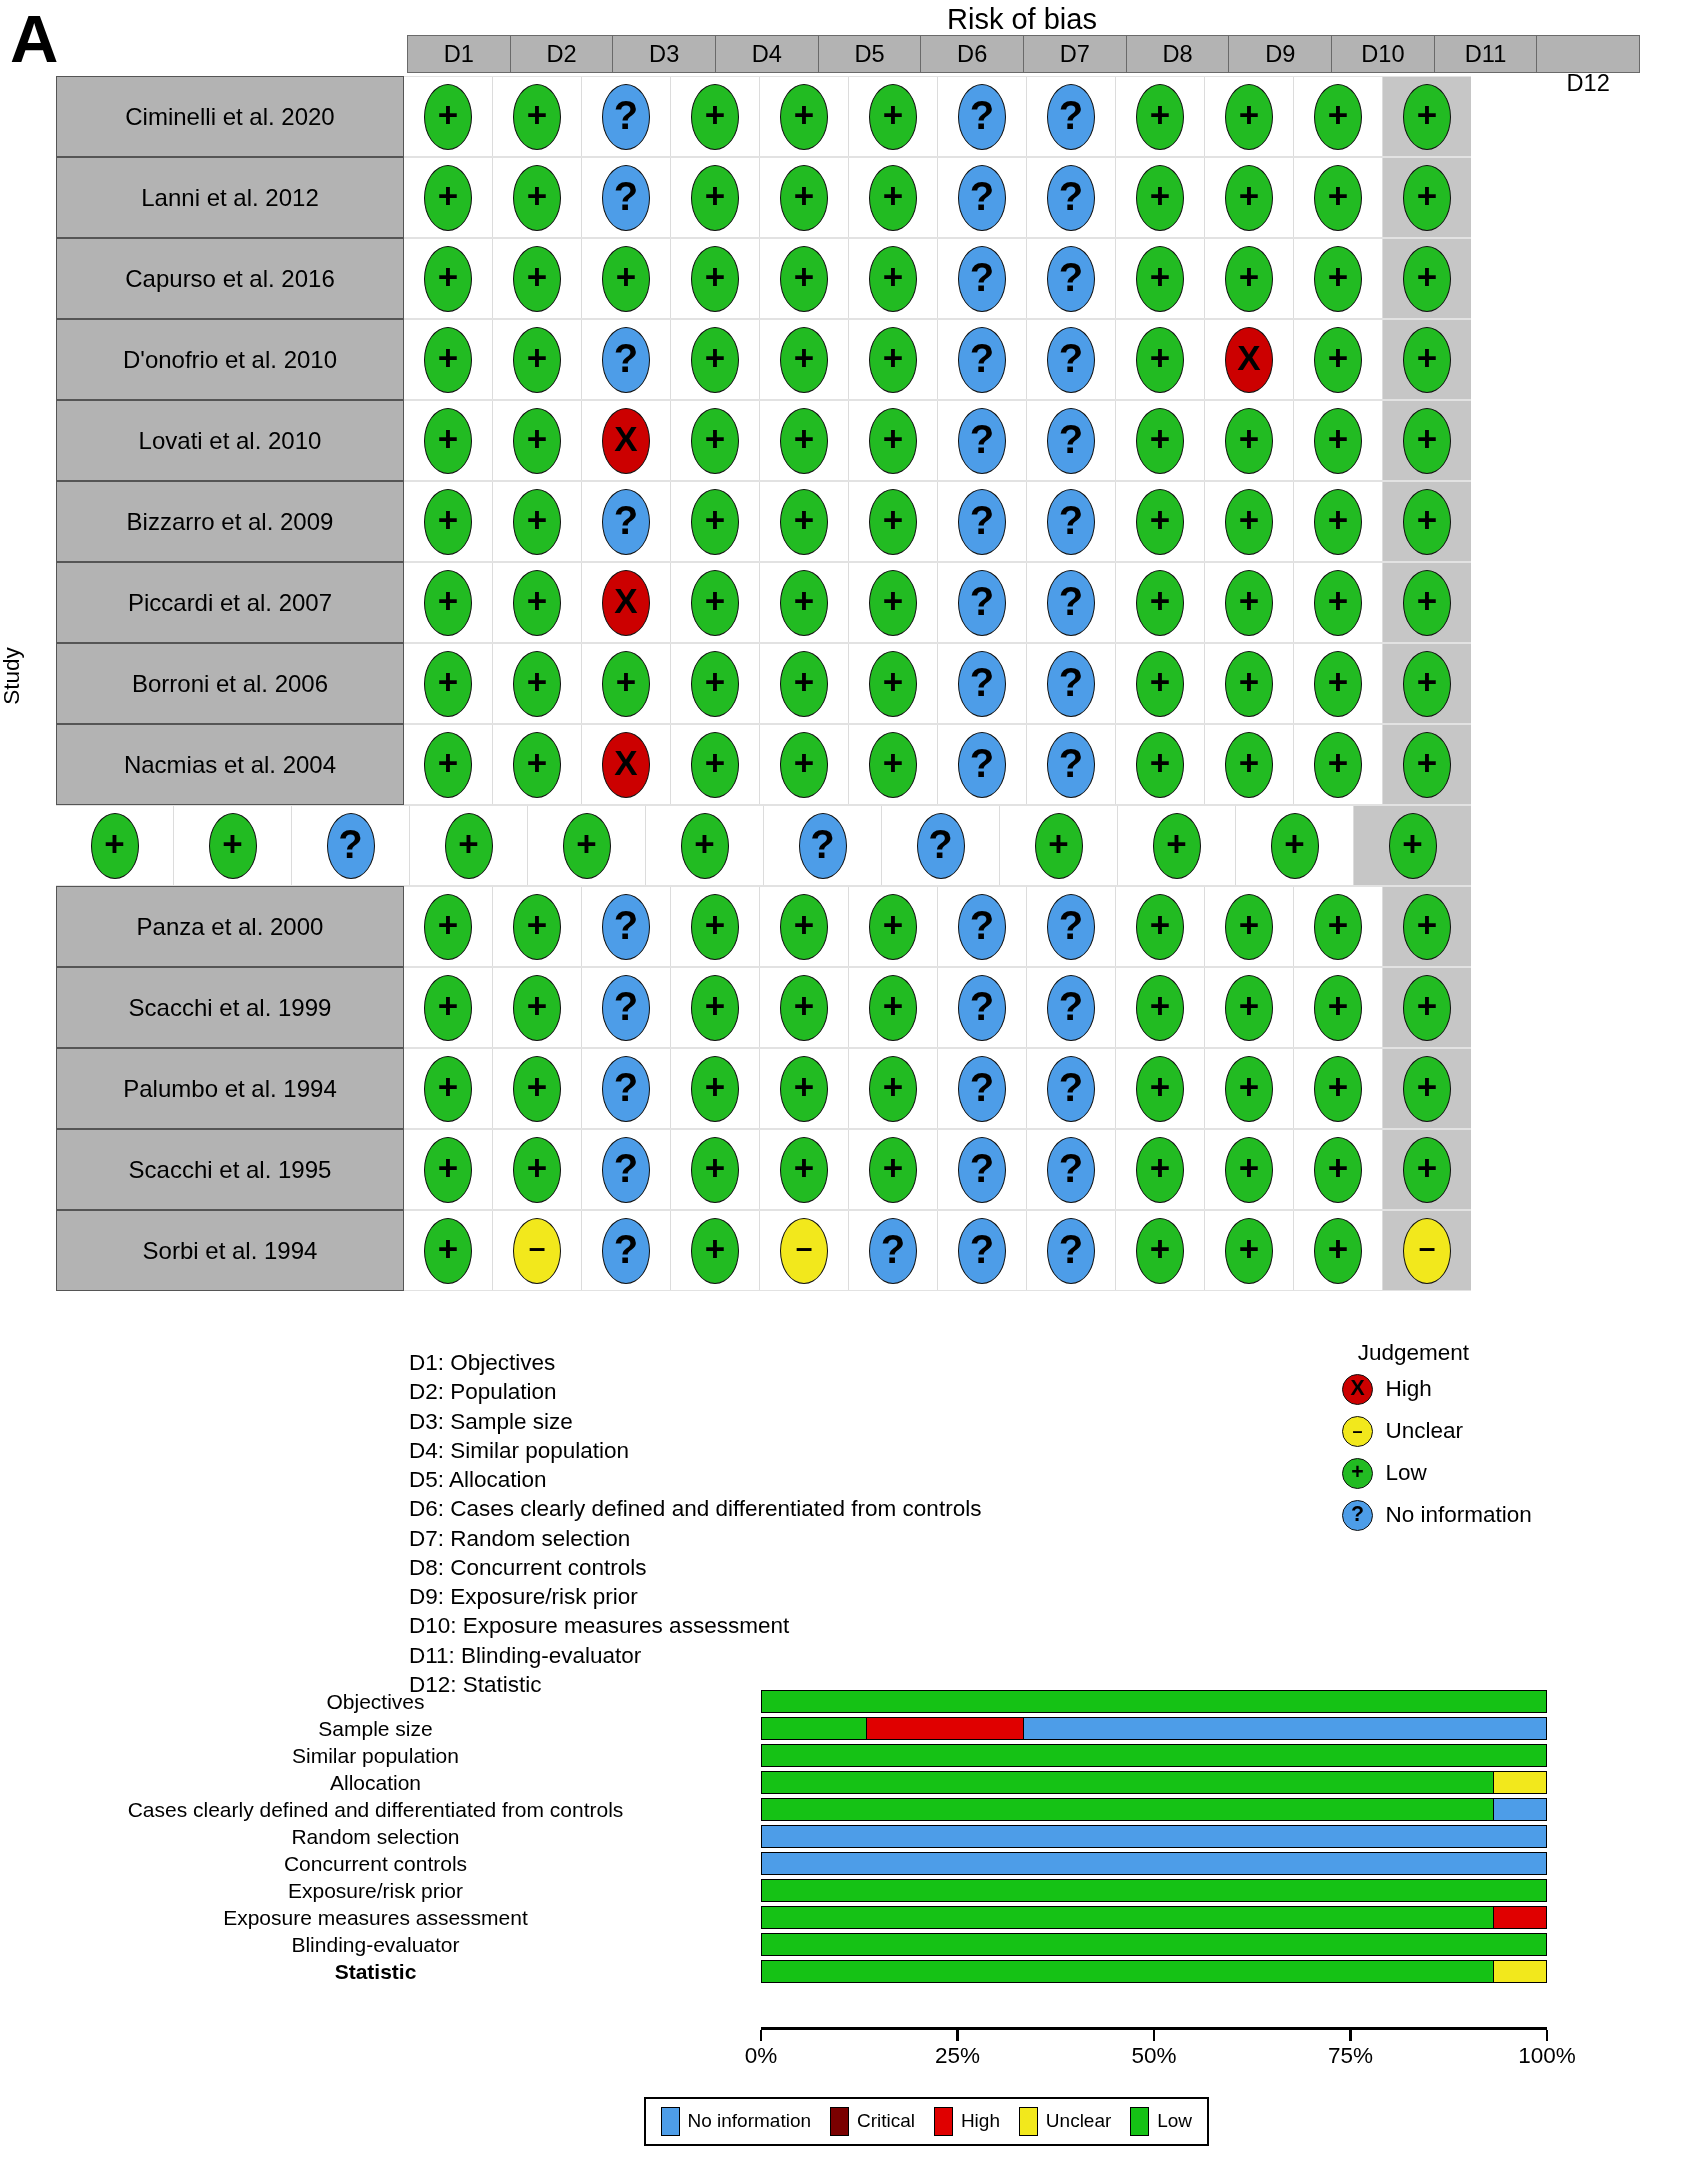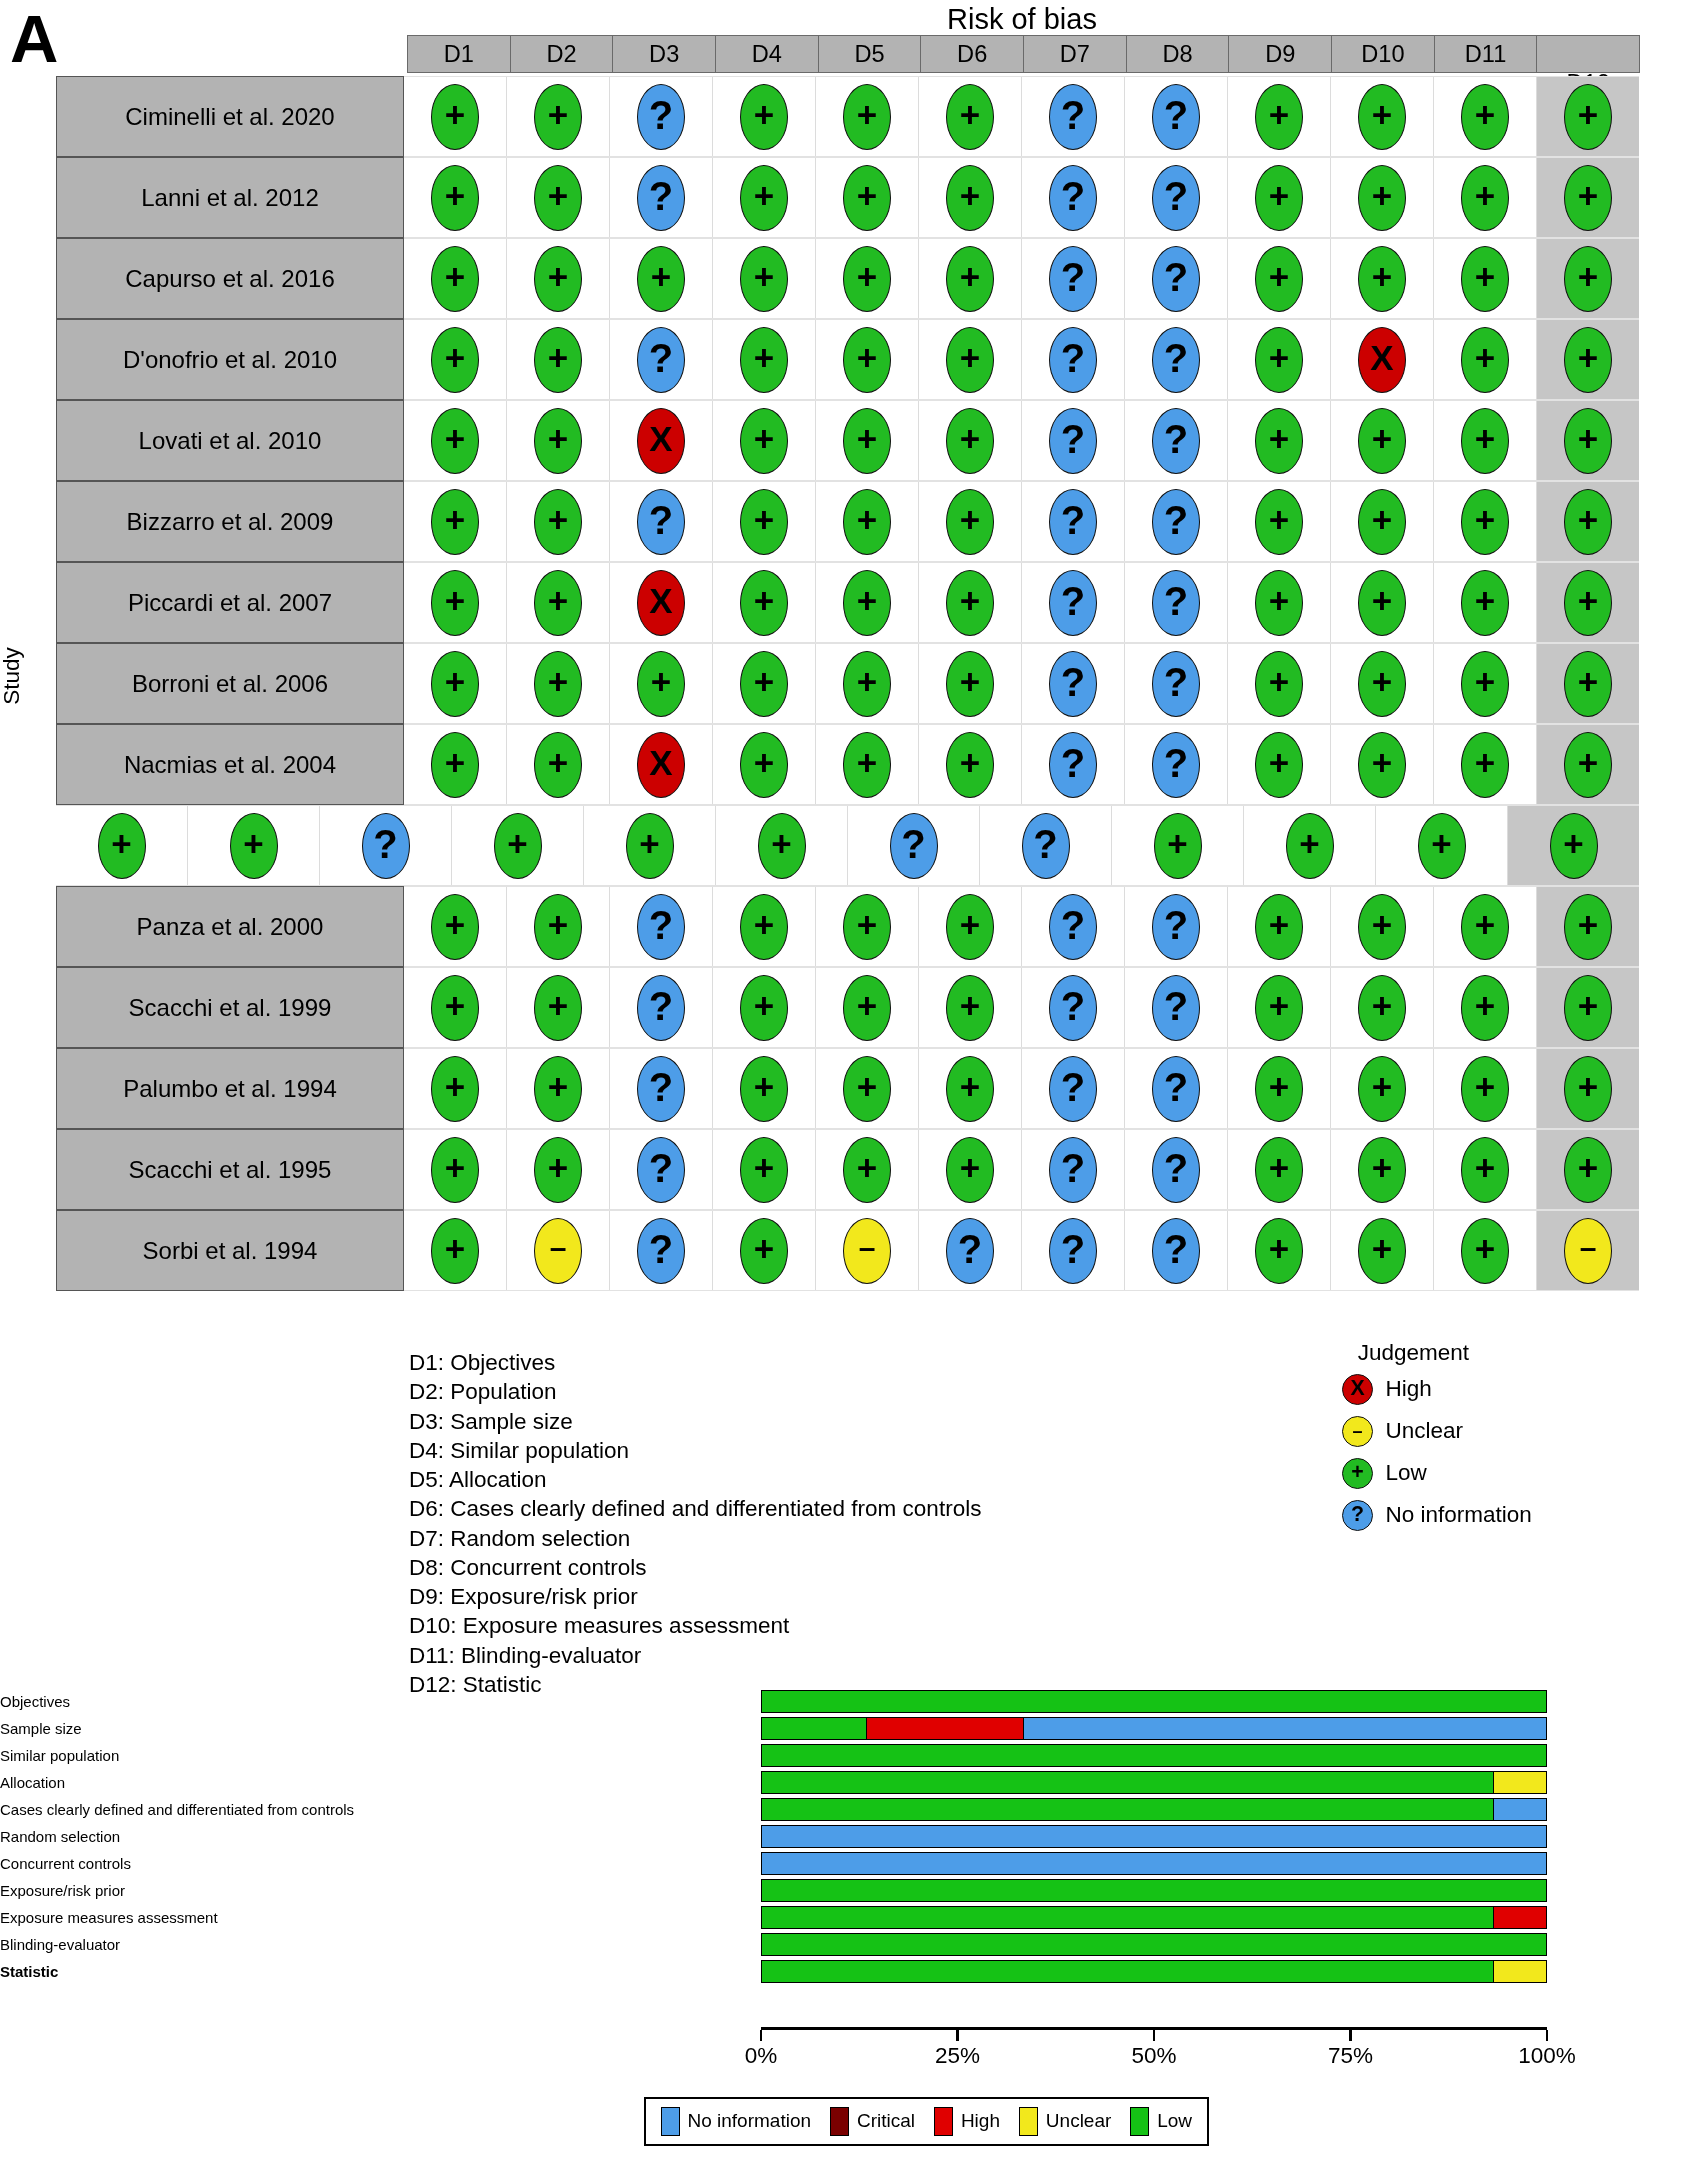--- a/index.html
+++ b/index.html
@@ -47,21 +47,21 @@
     display:flex;align-items:center;justify-content:center;
     font-size:23.6px;
     box-sizing:border-box;
   }
   .domain-head:last-child{border-right:none;margin-top:47px;}
 
   
   #matrix{
     position:absolute;
     left:56px;top:76px;
-    width:1583px;height:1218px;
+    width:1415px;height:1218px;
   }
   .row{
     display:flex;
     height:81px;
     box-sizing:border-box;
   }
   .study-cell{
     width:348px;
     flex:0 0 348px;
     background:#b3b3b3;
@@ -157,23 +157,23 @@
     width:1694px;height:348px;
   }
   .barrow{
     display:flex;
     align-items:center;
     height:27px;
   }
   .barlabel{
     width:761px;
     flex:0 0 761px;
-    text-align:left;
+    text-align:center;
     padding-right:10px;
-    font-size:15px;
+    font-size:21px;
     box-sizing:border-box;
     white-space:nowrap;
   }
   .barlabel.bold{font-weight:bold;}
   .bartrack{
     flex:0 0 786px;
     width:786px;
     height:22.5px;
     display:flex;
     border:1.7px solid #000;

